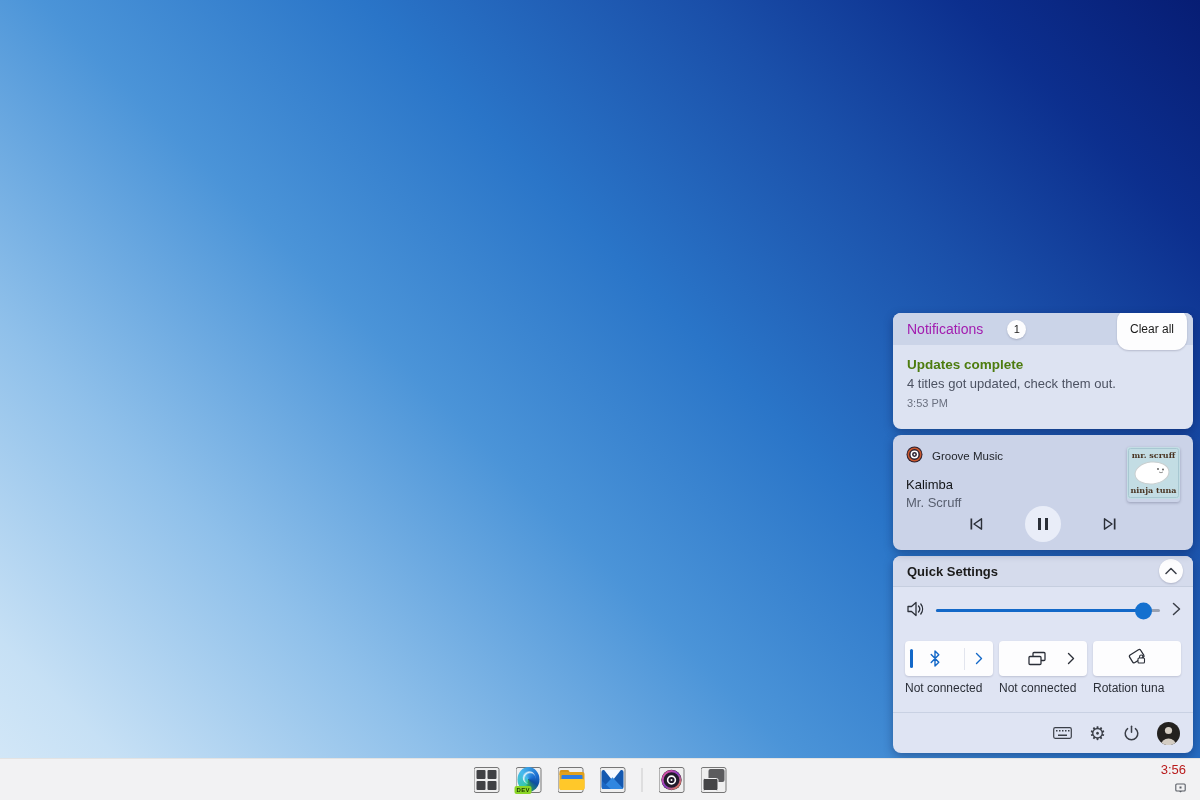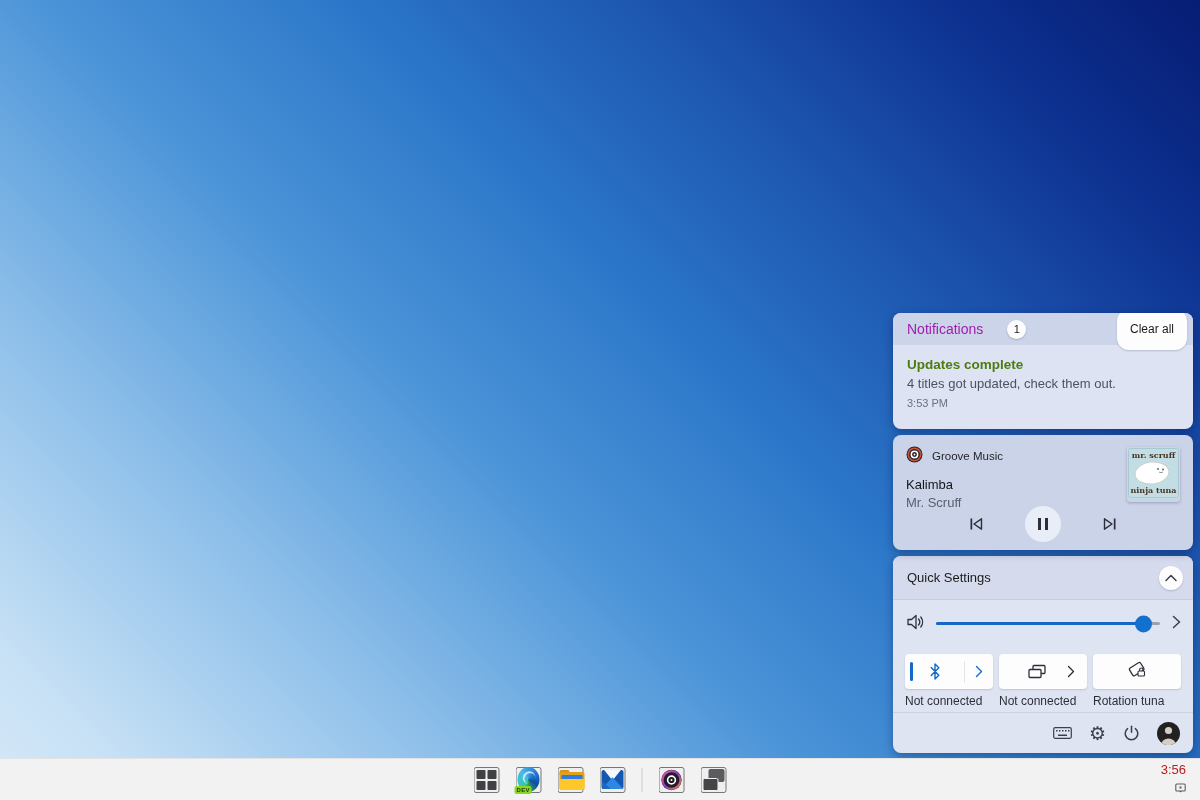--- a/index.html
+++ b/index.html
@@ -104,22 +104,22 @@
   .media-btn { background:none; border:none; display:flex; align-items:center; justify-content:center; cursor:default; }
   .pause-circle {
     width:36px; height:36px; border-radius:50%; background:#e9edf8;
     display:flex; align-items:center; justify-content:center; gap:4px;
   }
   .pause-circle i { display:block; width:2.6px; height:12px; background:#2b2f38; }
 
   
   .qs-card { height:197px; background:#dfe4f3; display:flex; flex-direction:column; }
   .qs-header {
-    height:44px; background:#d5dbec; display:flex; align-items:center;
-    padding:0 10px 0 14px; border-bottom:1px solid #c6cedf;
+    height:31px; background:#d5dbec; display:flex; align-items:center;
+    padding:0 10px 0 14px; border-bottom:1px solid #c6cedf;font-weight:bold;
   }
   .qs-title { font-size:13px; color:#1b1b1b; }
   .qs-collapse {
     margin-left:auto; width:24px; height:24px; border-radius:50%;
     background:#fdfdfe; border:none; box-shadow:0 1px 2px rgba(0,0,40,.18);
     display:flex; align-items:center; justify-content:center; cursor:default;
   }
   .vol-row { height:47px; display:flex; align-items:center; padding:0 12px 0 13px; }
   .vol-slider { flex:1; margin:0 12px 0 10px; height:3.5px; border-radius:2px; background:#9aa2b2; position:relative; }
   .vol-fill { position:absolute; left:0; top:0; bottom:0; background:#1368c8; border-radius:2px; }

